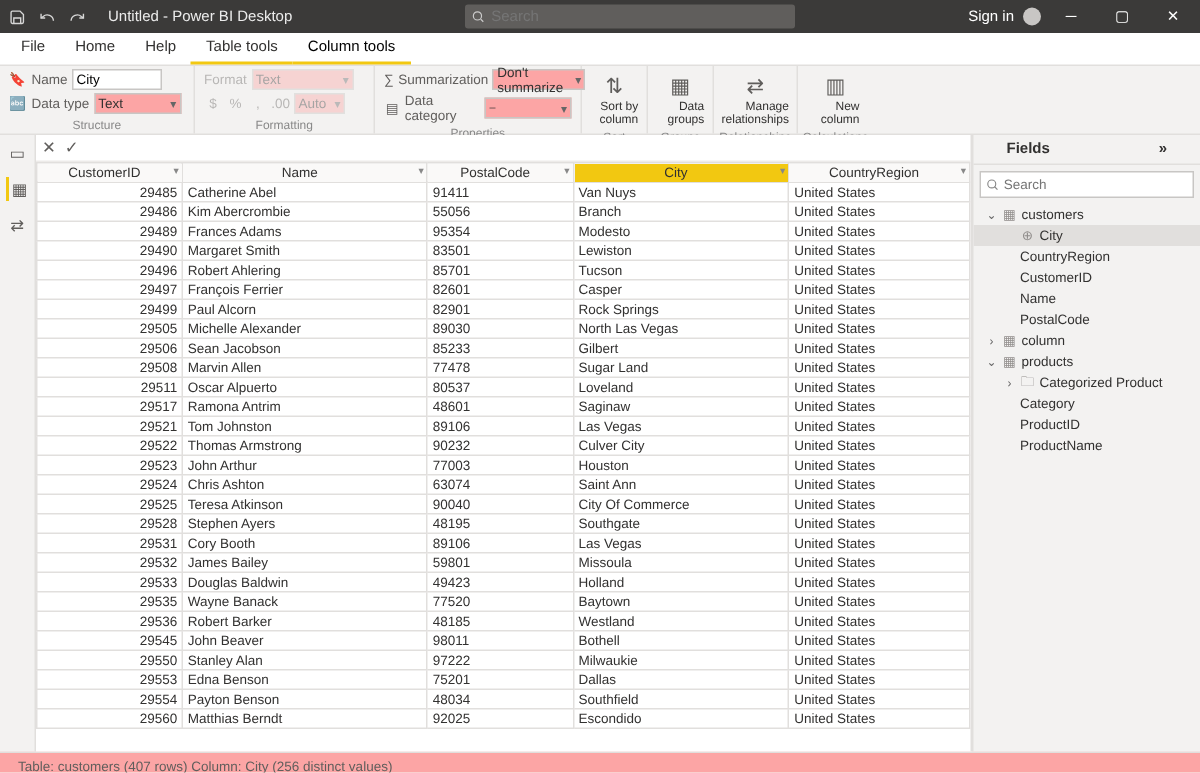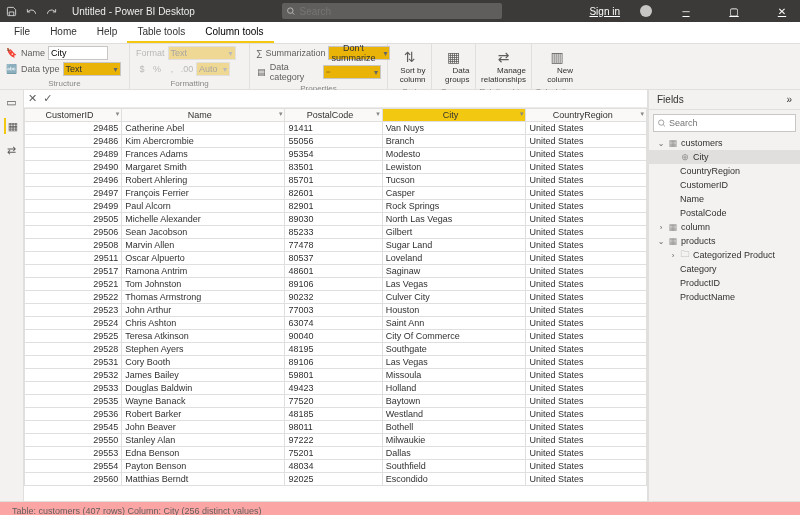--- a/index.html
+++ b/index.html
@@ -6,38 +6,38 @@
   body { width: 800px; height: 515px; background: #f3f2f1; overflow: hidden; font-size: 10px; color: #323130; }
 
   
   .titlebar { height: 22px; background: #3b3a39; color: #fff; display: flex; align-items: center; padding: 0 4px; font-size: 10px; justify-content: center; }
   .titlebar .left { display: flex; align-items: center; gap: 6px; }
   .titlebar .icon-btn { width: 14px; height: 14px; display:flex; align-items:center; justify-content:center; opacity:.8; }
   .titlebar .title { margin-left: 8px; opacity:.9; }
   .titlebar .spacer { flex:1; }
   .titlebar .search-bar { width: 220px; height: 16px; background:#605e5c; border-radius:2px; display:flex; align-items:center; padding:0 4px; gap:4px; }
   .titlebar .search-bar input { background:transparent; border:none; color:#fff; font-size:10px; width:100%; outline:none; }
-  .titlebar .right { display:flex; align-items:center; gap:20px; margin-left:auto;text-decoration:underline; }
+  .titlebar .right { display:flex; align-items:center; gap:6px; margin-left:auto; }
   .titlebar .wbtn { width:28px; height:22px; display:flex; align-items:center; justify-content:center; }
   .avatar { width:12px; height:12px; border-radius:50%; background:#c8c6c4; }
 
   
   .menubar { height:22px; background:#fff; border-bottom:1px solid #e1dfdd; display:flex; align-items:stretch; padding:0 4px; font-size:10px; }
   .menubar .mi { padding:4px 10px 2px; cursor:default; }
   .menubar .mi.active1 { border-bottom:2px solid #f2c811; }
   .menubar .mi.active2 { border-bottom:2px solid #f2c811; color:#000; }
 
   
   .ribbon { height:46px; background:#f3f2f1; border-bottom:1px solid #e1dfdd; display:flex; font-size:9px; }
   .rgroup { border-right:1px solid #e1dfdd; padding:2px 6px 0; display:flex; flex-direction:column; justify-content:space-between; }
   .rgroup .gtitle { text-align:center; font-size:8px; color:#888; padding-bottom:1px; }
   .rrow { display:flex; align-items:center; gap:3px; margin-bottom:2px; }
   .rlabel { color:#605e5c; font-size:9px; }
   .rinput { height:14px; border:1px solid #c8c6c4; background:#fff; padding:0 2px; font-size:9px; }
-  .rselect { height:14px; border:1px solid #c8c6c4; background:#eab308; font-size:9px; padding:0 14px 0 2px; position:relative; display:flex; align-items:center;text-align:center; }
+  .rselect { height:14px; border:1px solid #c8c6c4; background:#fca5a5; font-size:9px; padding:0 14px 0 2px; position:relative; display:flex; align-items:center; }
   .rselect::after { content:"▾"; position:absolute; right:2px; font-size:8px; color:#666; }
   .ricon { width:12px; height:12px; display:flex; align-items:center; justify-content:center; color:#605e5c; }
   .disabled { opacity:.4; }
   .vbtn { display:flex; flex-direction:column; align-items:center; justify-content:center; padding:2px 4px; gap:1px; min-width:40px; }
   .vbtn .bigicon { width:18px; height:18px; display:flex; align-items:center; justify-content:center; color:#605e5c; font-size:14px;}
   .vbtn .lbl { font-size:8px; text-align:right; line-height:1.1; }
 
   
   .content { display:flex; height:calc(515px - 22px - 22px - 46px - 14px); }
   .left-rail { width:24px; background:#f3f2f1; border-right:1px solid #e1dfdd; padding-top:4px; display:flex; flex-direction:column; align-items:center; gap:8px; }
@@ -50,21 +50,21 @@
 
   table { border-collapse:collapse; font-size:9px; width:100%; table-layout:fixed; }
   th, td { border:1px solid #e1dfdd; padding:1px 3px; white-space:nowrap; overflow:hidden; text-overflow:ellipsis; height:12px; }
   th { background:#faf9f8; font-weight:400; position:relative; padding-right:10px; text-align:center; }
   th.sel { background:#f2c811; }
   th::after { content:"▾"; position:absolute; right:2px; font-size:7px; color:#888; }
   td.r { text-align:right; }
 
   
   .fields { width:152px; background:#f3f2f1; border-left:1px solid #e1dfdd; display:flex; flex-direction:column; }
-  .fields .fh { height:20px; display:flex; align-items:center; justify-content:space-between; padding:0 8px; font-size:10px; border-bottom:1px solid #e1dfdd; }
+  .fields .fh { height:20px; display:flex; align-items:center; justify-content:space-between; padding:0 22px; font-size:10px; border-bottom:1px solid #e1dfdd;font-weight:bold; }
   .fields .fsearch { margin:4px; height:18px; border:1px solid #c8c6c4; background:#fff; display:flex; align-items:center; padding:0 3px; gap:3px; }
   .fields .fsearch input { border:none; font-size:9px; width:100%; outline:none; }
   .tree { flex:1; overflow:auto; font-size:9px; }
   .tnode { display:flex; align-items:center; height:14px; padding-right:4px; gap:3px; }
   .tnode.sel { background:#e1dfdd; }
   .caret { width:8px; font-size:8px; color:#666; text-align:center; }
   .field-icon { width:10px; font-size:9px; color:#918e8c; text-align:center;}
   .ind1 { padding-left:8px; } .ind2 { padding-left:20px; }
 
   

